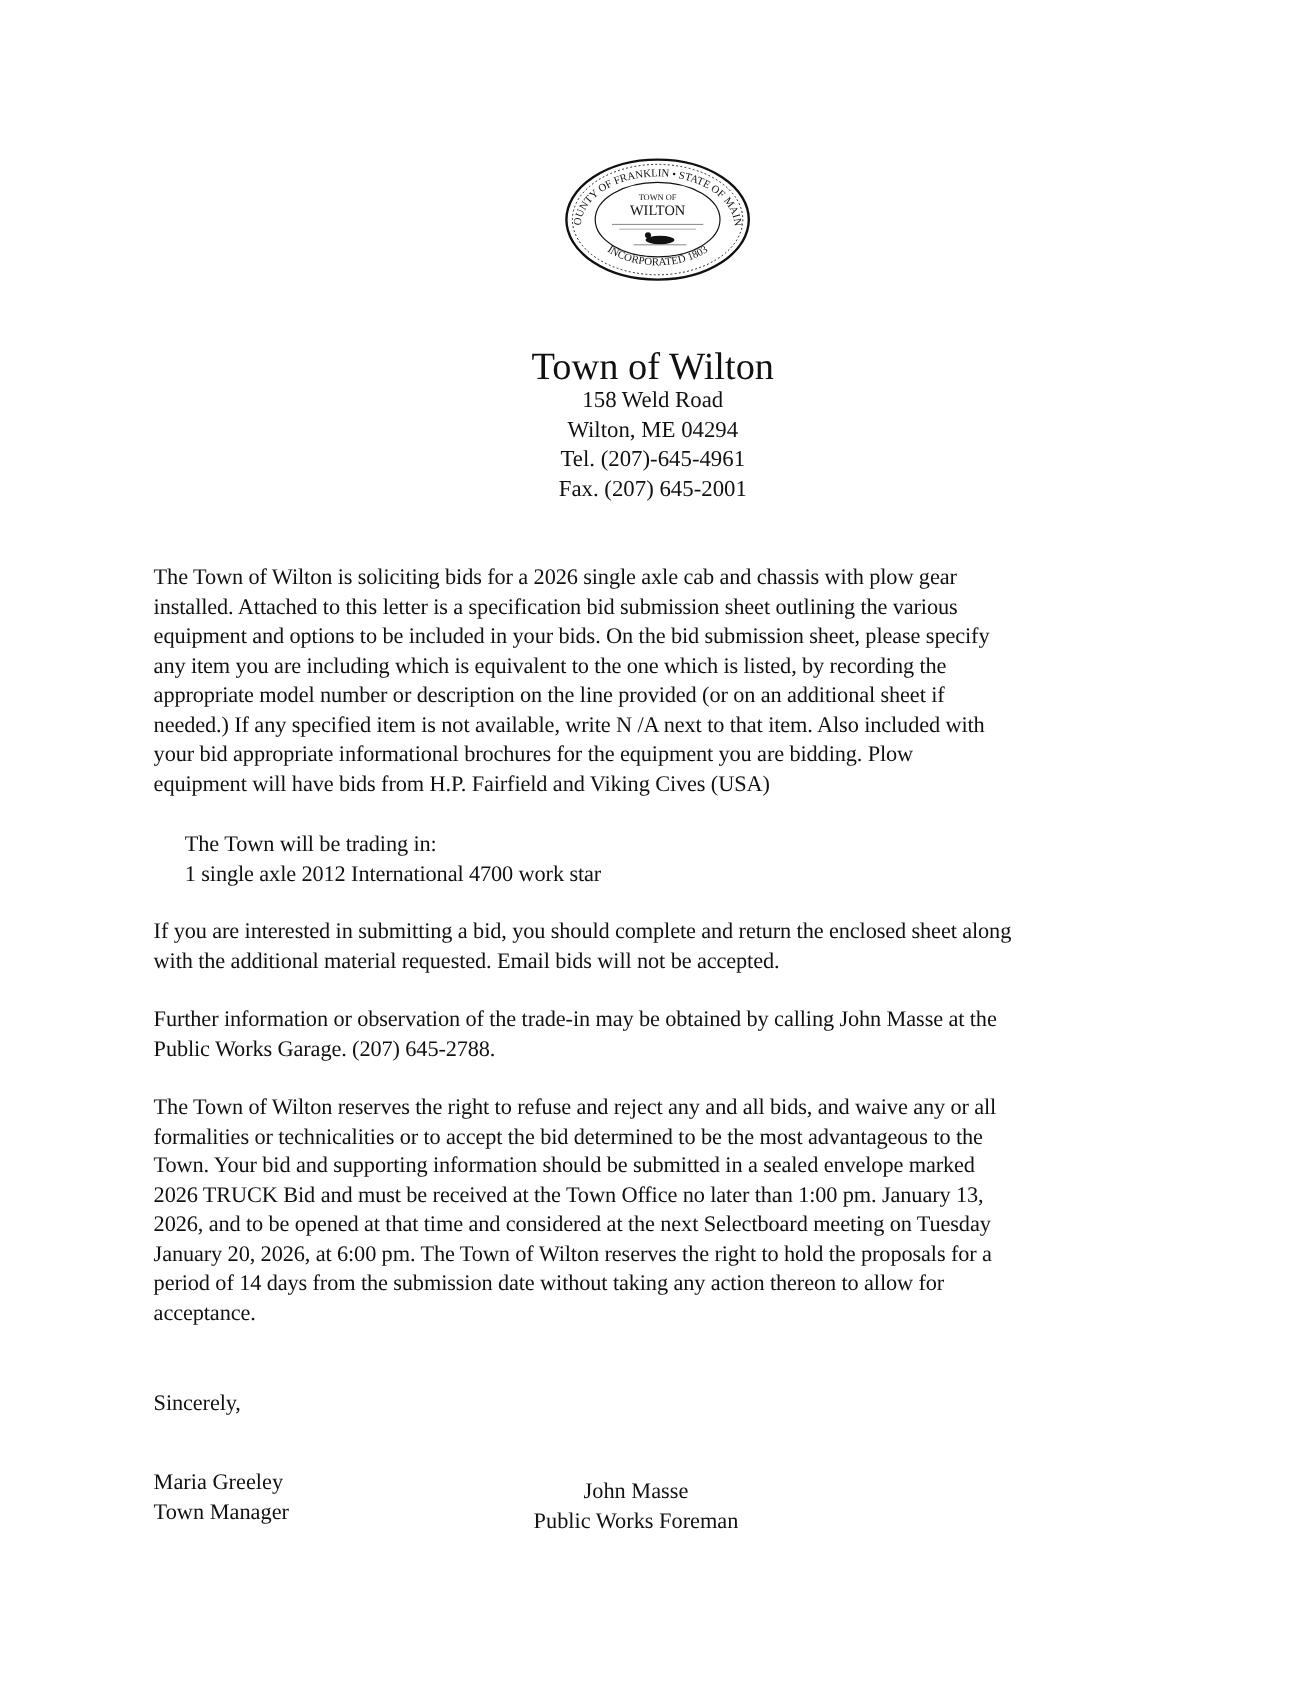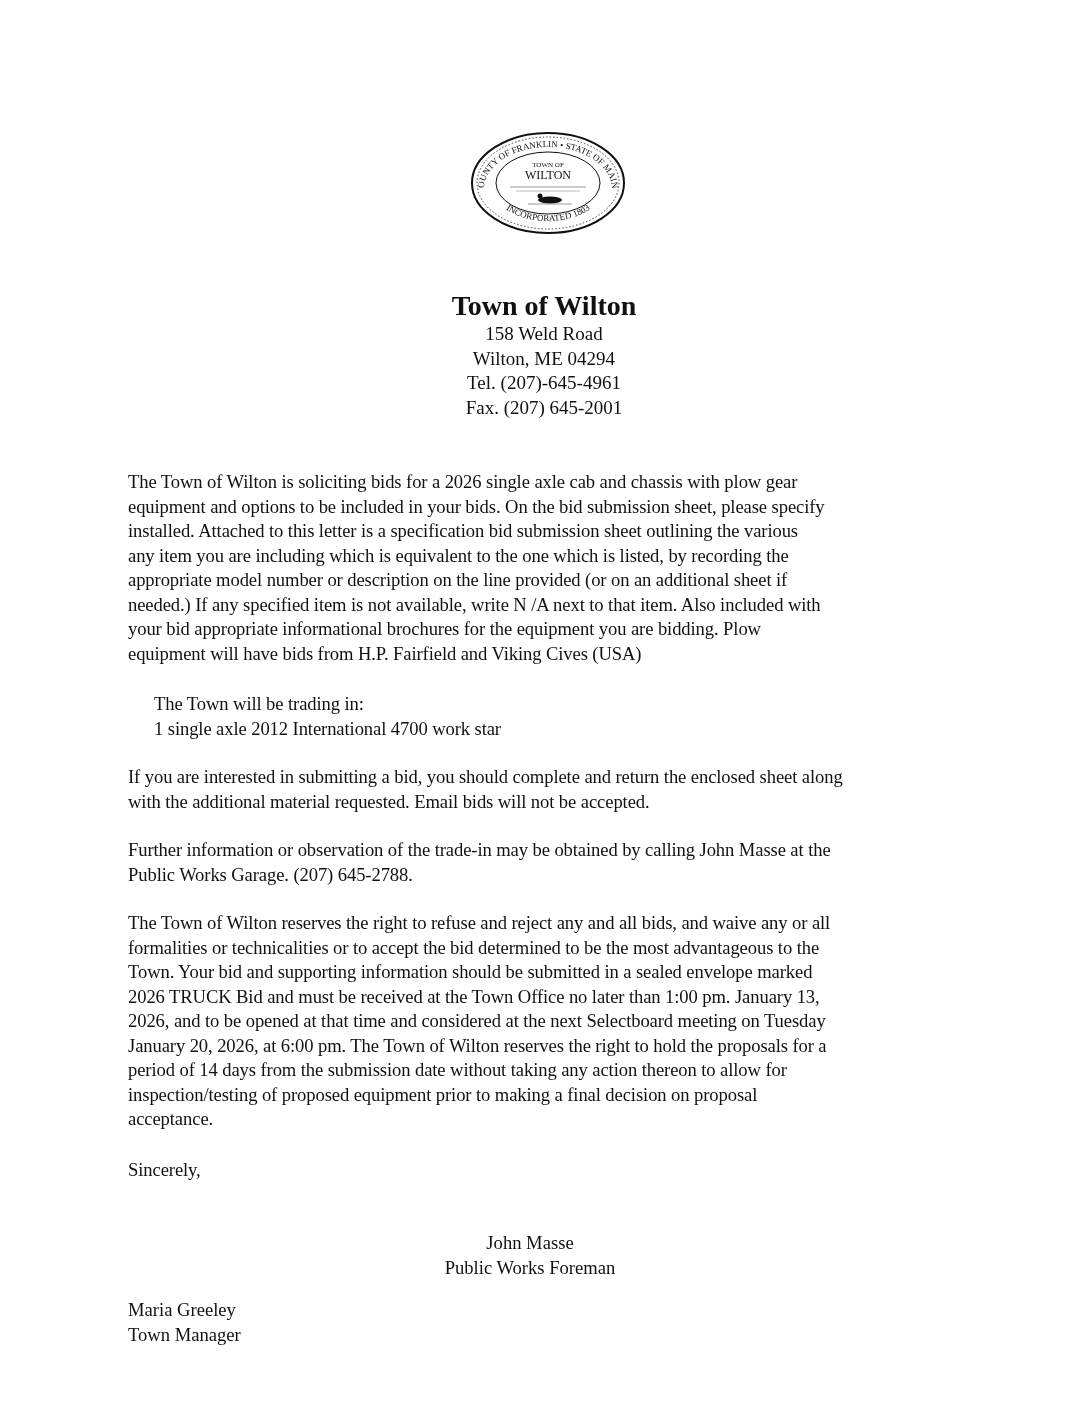--- a/index.html
+++ b/index.html
@@ -7,35 +7,35 @@
     width: 1088px; height: 1408px; position: relative; overflow: hidden;
     font-family: "Liberation Serif", "DejaVu Serif", serif;
     color: #111111;
   }
   .seal {
     position: absolute; left: 470px; top: 131px; width: 156px; height: 104px;
   }
   .letterhead {
     position: absolute; left: 344px; top: 289px; width: 400px; text-align: center;
   }
-  .lh-title { font-size: 28px; font-weight: bold; line-height: 33px; }
+  .lh-title { font-size: 32px; font-weight: normal; line-height: 33px; }
   .lh-line { font-size: 19px; line-height: 24.5px; }
   .body-text {
     position: absolute; left: 128px; width: 860px;
     font-size: 18.6px; line-height: 24.5px; letter-spacing: -0.1px;
   }
   .body-text p { margin: 0; }
   .p1 { top: 470px; }
   .p2 { top: 692px; margin-left: 26px; }
   .p3 { top: 765px; }
   .p4 { top: 838px; }
   .p5 { top: 911px; }
   .sincerely { top: 1158px; }
   .sig { position: absolute; font-size: 18.6px; line-height: 24.5px; }
-  .sig-left { left: 128px; top: 1298px; }
+  .sig-left { left: 128px; top: 1224px; }
   .sig-right { left: 410px; top: 1231px; width: 240px; text-align: center; }
   b { font-weight: normal; }
 </style>
 </head>
 <body>
 
 <div class="seal">
   <svg width="156" height="104" viewBox="0 0 156 104">
     <ellipse cx="78" cy="52" rx="76" ry="50" fill="none" stroke="#111" stroke-width="2"></ellipse>
     <ellipse cx="78" cy="52" rx="71" ry="46" fill="none" stroke="#111" stroke-width="0.8" stroke-dasharray="1.5 2"></ellipse>
@@ -63,22 +63,22 @@
 <div class="letterhead">
   <div class="lh-title">Town of Wilton</div>
   <div class="lh-line">158 Weld Road</div>
   <div class="lh-line">Wilton, ME 04294</div>
   <div class="lh-line">Tel. (207)-645-4961</div>
   <div class="lh-line">Fax. (207) 645-2001</div>
 </div>
 
 <div class="body-text p1">
   <p>The Town of Wilton is soliciting bids for a 2026 single axle cab and chassis with plow gear</p>
+  <p>installed. Attached to this letter is a specification bid submission sheet outlining the various</p>
   <p>equipment and options to be included in your bids.  On the bid submission sheet, please specify</p>
-  <p>installed. Attached to this letter is a specification bid submission sheet outlining the various</p>
   <p>any item you are including which is equivalent to the one which is listed, by recording the</p>
   <p>appropriate model number or description on the line provided (or on an additional sheet if</p>
   <p>needed.) If any specified item is not available, write N /A next to that item. Also included with</p>
   <p>your bid appropriate informational brochures for the equipment you are bidding.  Plow</p>
   <p>equipment will have bids from H.P. Fairfield and Viking Cives (USA)</p>
 </div>
 
 <div class="body-text p2">
   <p>The Town will be trading in:</p>
   <p>1 single axle 2012 International 4700 work star</p>
@@ -95,21 +95,20 @@
 </div>
 
 <div class="body-text p5">
   <p>The Town of Wilton reserves the right to refuse and reject any and all bids, and waive any or all</p>
   <p>formalities or technicalities or to accept the bid determined to be the most advantageous to the</p>
   <p>Town. Your bid and supporting information should be submitted in a sealed envelope marked</p>
   <p><b>2026 TRUCK Bid</b><span> and must be received at the Town Office no later than 1:00 pm. January 13,</span></p>
   <p>2026, and to be opened at that time and considered at the next Selectboard meeting on Tuesday</p>
   <p>January 20, 2026, at 6:00 pm. The Town of Wilton reserves the right to hold the proposals for a</p>
   <p>period of 14 days from the submission date without taking any action thereon to allow for</p>
-  <p>inspection/testing of proposed equipment prior to making a final decision on proposal</p>
   <p>acceptance.</p>
 </div>
 
 <div class="body-text sincerely">Sincerely,</div>
 
 <div class="sig sig-left">
   <div>Maria Greeley</div>
   <div>Town Manager</div>
 </div>
 

